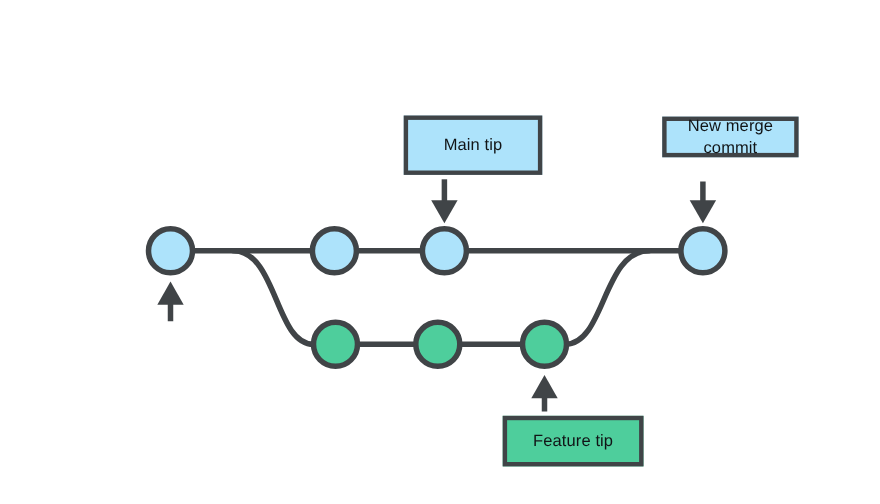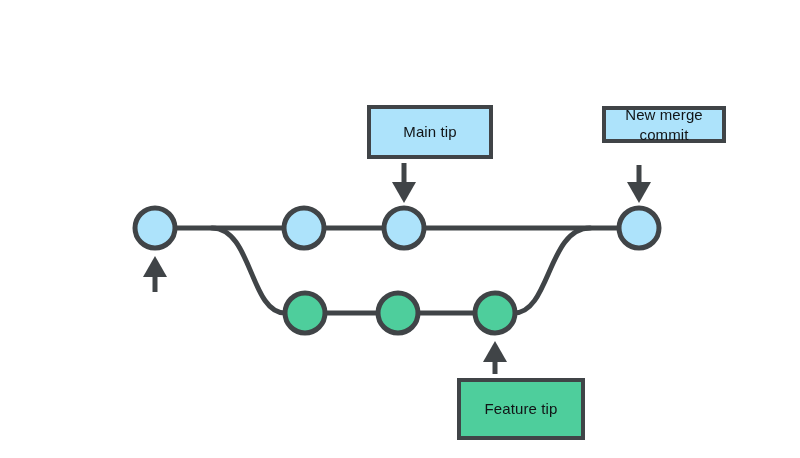--- a/index.html
+++ b/index.html
@@ -42,21 +42,21 @@
     letter-spacing: 0.1px;
     white-space: pre-line;
     margin-left: 24px;
   }
   .label-box.blue { background: #ade3fb; }
   .label-box.green { background: #4ece9c; }
 
   #label-main-tip      { left: 343px; top: 105px; width: 126px; height: 54px; }
   #label-merge-commit  { left: 578px; top: 106px; width: 124px; height: 37px; }
   #label-common-base   { left: 92px;  top: 296px; width: 127px; height: 49px; }
-  #label-feature-tip   { left: 433px; top: 378px; width: 128px; height: 62px; }
+  #label-feature-tip   { left: 433px; top: 378px; width: 128px; height: 46px; }
 </style>
 </head>
 <body>
 
 <div id="diagram-root">
 
   <svg id="graph" viewBox="0 0 800 458">
 
     <g fill="none" stroke="#404447" stroke-width="5" stroke-linecap="round">
 

